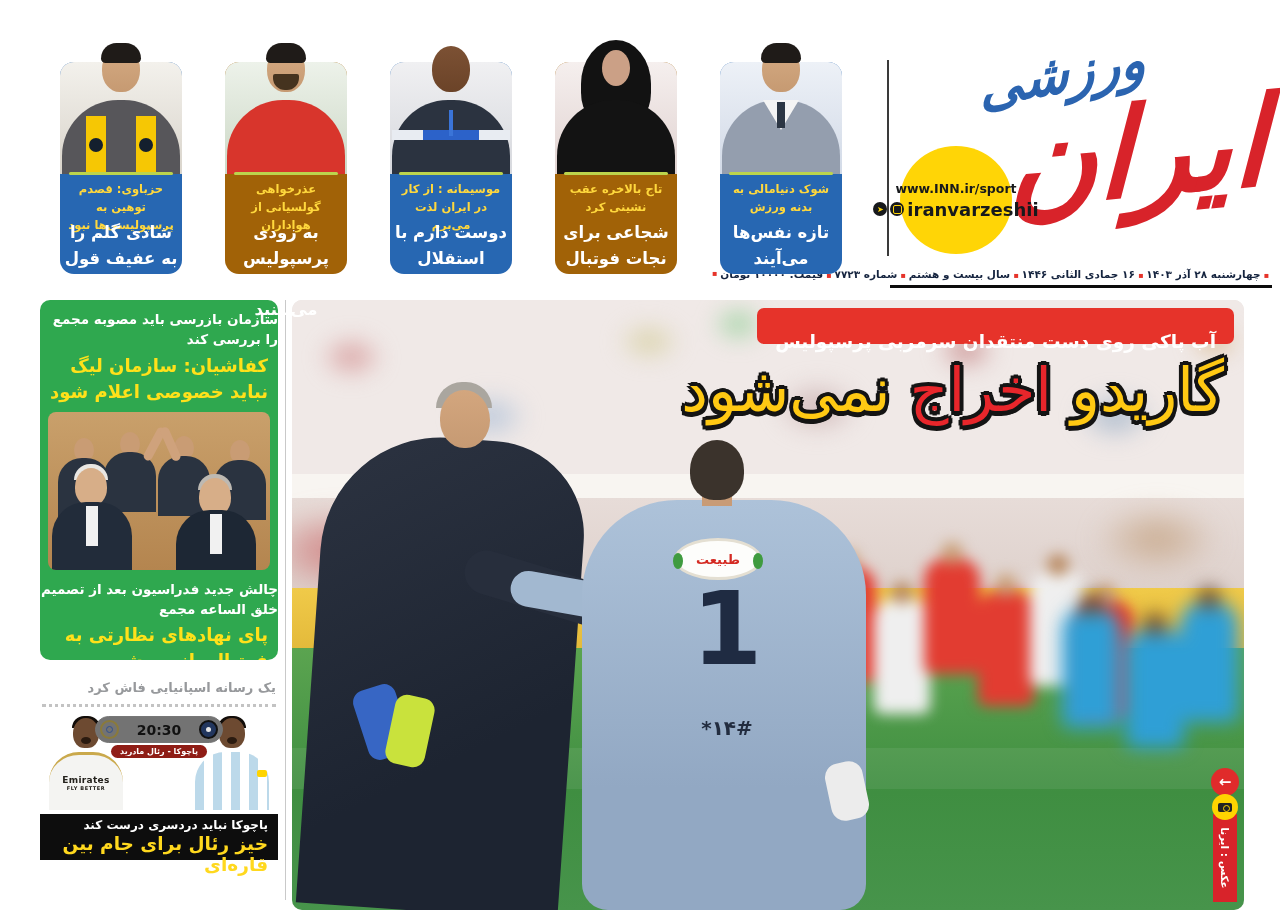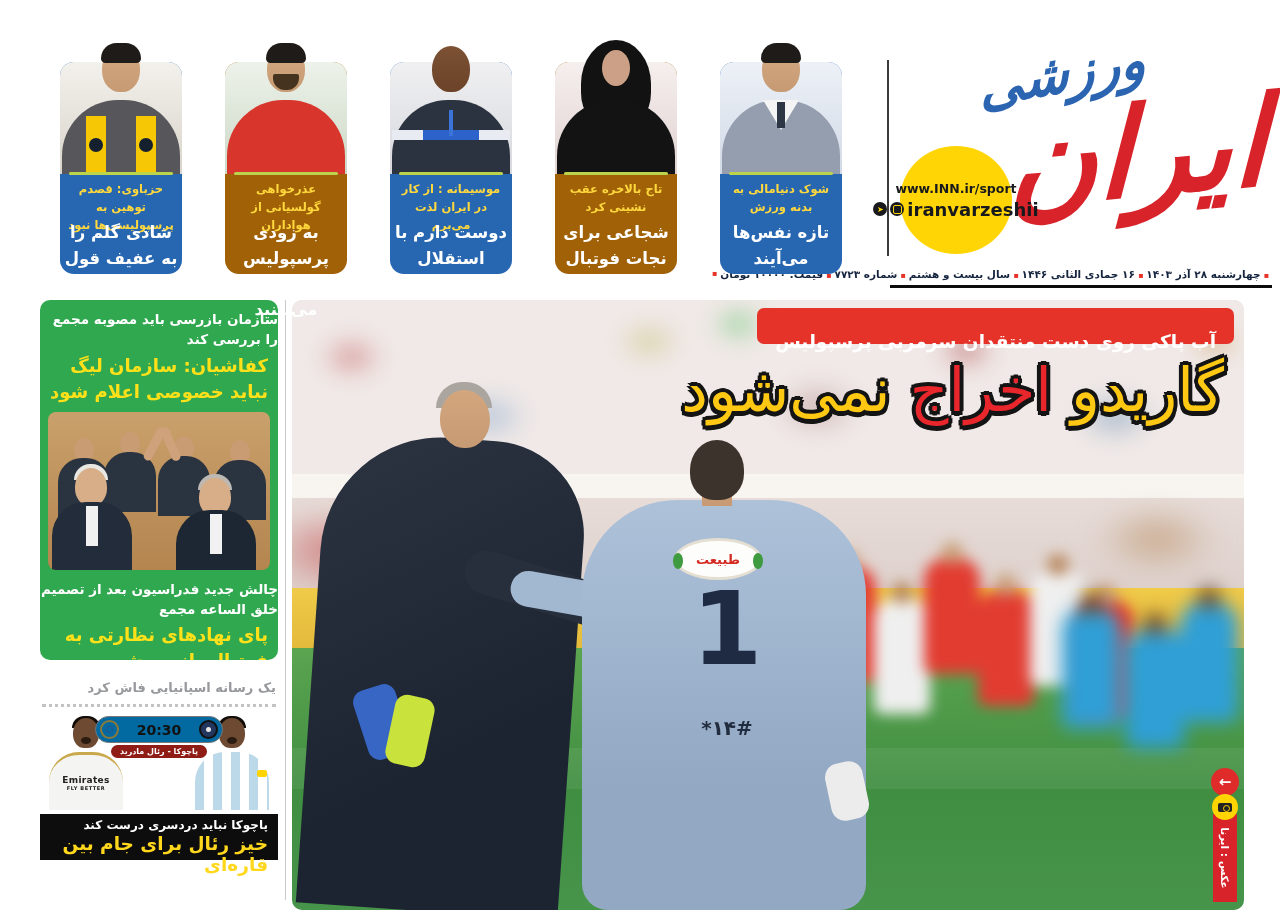--- a/index.html
+++ b/index.html
@@ -107,21 +107,21 @@
   .mp-hair { position:absolute; top:-2px; left:50%; transform:translateX(-50%); width:28px; height:12px;
              border-radius:14px 14px 0 0; background:#120d09; }
   .mp-torso { position:absolute; bottom:0; left:50%; transform:translateX(-50%); width:74px; height:58px;
               border-radius:30px 30px 0 0; display:flex; flex-direction:column; align-items:center; justify-content:center; }
   .mt-real { background:#f4f4f2; border-top:3px solid #caa94c; }
   .mt-pach { background:repeating-linear-gradient(90deg,#bcd9ea 0 9px,#ffffff 9px 18px); }
   .shirt-main { font-size:9px; font-weight:bold; color:#23211c; letter-spacing:0.3px; }
   .shirt-sub { font-size:5px; font-weight:bold; color:#23211c; letter-spacing:0.6px; }
   .armband { position:absolute; right:2px; top:18px; width:10px; height:7px; background:#ffd400; border-radius:2px; }
   .mp-badge { position:absolute; left:50%; transform:translateX(-50%); top:2px; width:128px; height:27px;
-              background:#0369a1; border:1.5px solid #777; border-radius:15px; display:flex; align-items:center;
+              background:#737373; border:1.5px solid #777; border-radius:15px; display:flex; align-items:center;
               justify-content:space-between; padding:0 4px; z-index:4; }
   .crest { width:19px; height:19px; border-radius:50%; }
   .crest-rm { background:radial-gradient(circle at 50% 45%, #f2ecd8 55%, #9a8festival 55%), #f2ecd8;
               border:2px solid #8a7a3a; position:relative; }
   .crest-rm::after { content:""; position:absolute; inset:4px; border-radius:50%; border:1.5px solid #31508e; }
   .crest-pa { background:#22365e; border:2px solid #111; position:relative; }
   .crest-pa::after { content:""; position:absolute; inset:5px; border-radius:50%; background:#e8e8e8; }
   .mp-time { font-size:14px; font-weight:800; color:#111; direction:ltr; }
   .mp-label { position:absolute; left:50%; transform:translateX(-50%); top:31px; background:#8f1d16;
               color:#fff; font-size:8px; font-weight:bold; padding:2px 9px; border-radius:8px;

